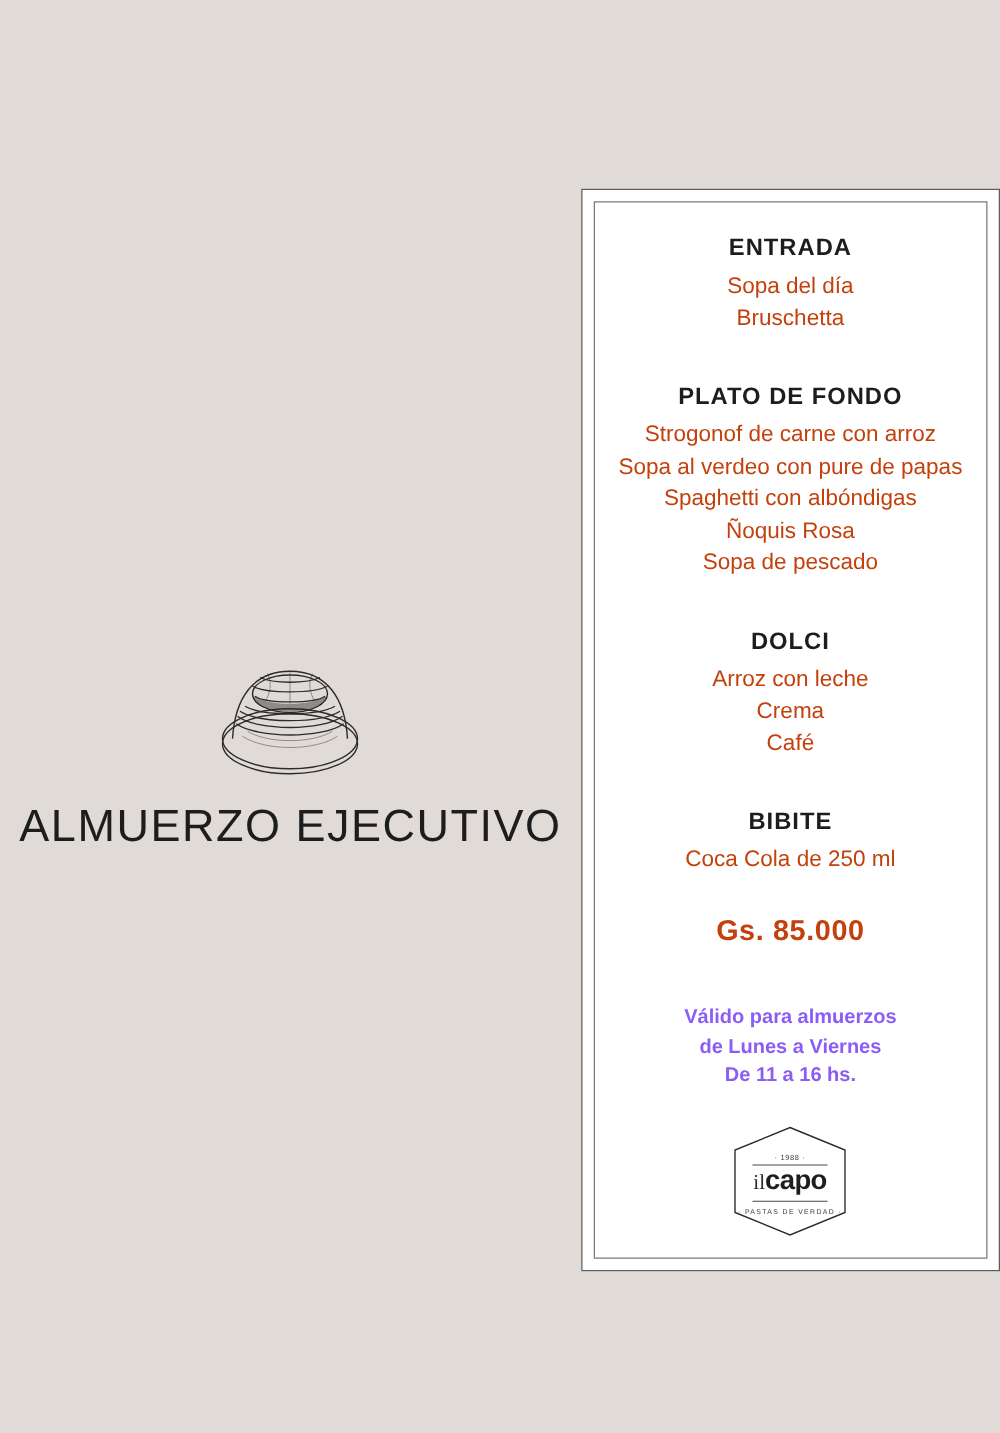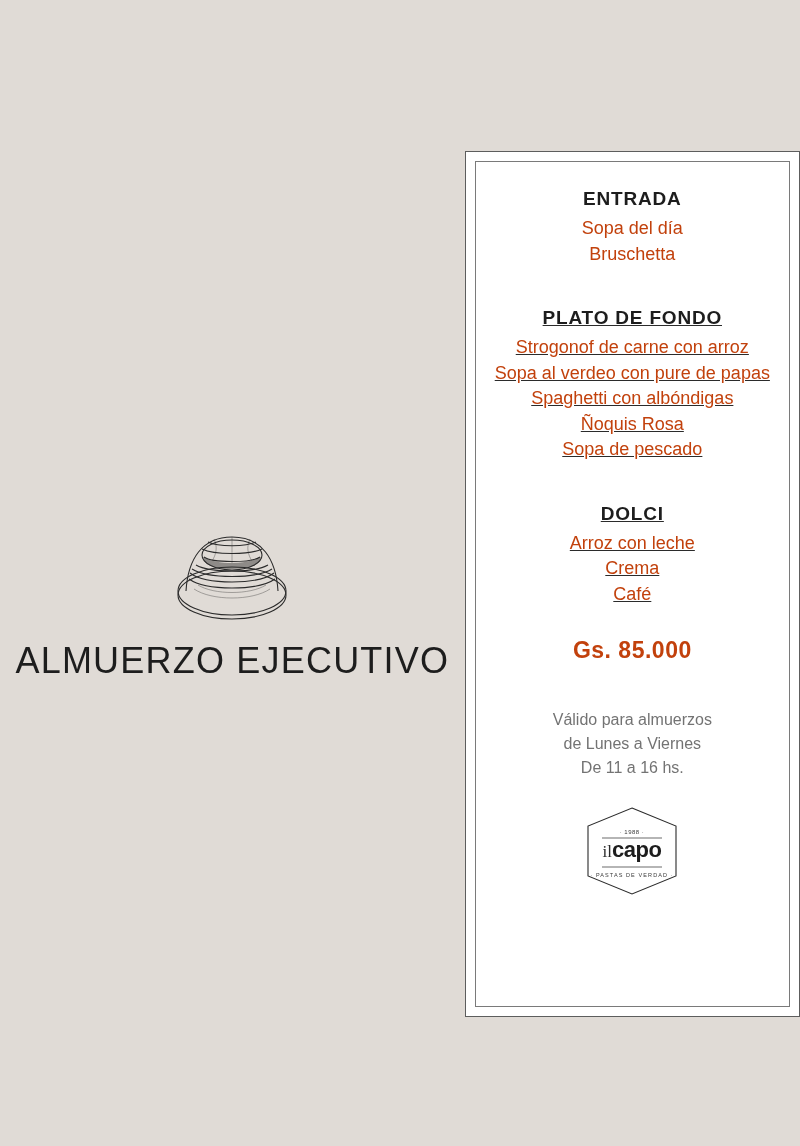--- a/index.html
+++ b/index.html
@@ -74,21 +74,20 @@
     align-items: center;
     padding-top: 26px;
   }
 
   .section {
     width: 100%;
     text-align: center;
   }
   .section + .section {
     margin-top: 40px;
-    text-decoration: underline;
   }
 
   .section-title {
     font-size: 19px;
     font-weight: 700;
     letter-spacing: 0.8px;
     color: #1d1d1d;
     margin-bottom: 6px;
   }
 
@@ -109,22 +108,22 @@
     width: 100%;
   }
 
   .validity {
     margin-top: 44px;
     width: 100%;
     text-align: center;
   }
   .validity-line {
     font-size: 16px;
-    font-weight: 400;
-    color: #737373;
+    font-weight: 700;
+    color: #8b5cf6;
     line-height: 1.48;
   }
 
   
   .logo-wrap {
     margin-top: 26px;
     display: flex;
     justify-content: center;
     width: 100%;
   }
@@ -210,20 +209,24 @@
         <div class="section-item">Sopa de pescado</div>
       </div>
 
       <div class="section">
         <div class="section-title">DOLCI</div>
         <div class="section-item">Arroz con leche</div>
         <div class="section-item">Crema</div>
         <div class="section-item">Café</div>
       </div>
 
+      <div class="section">
+        <div class="section-title">BIBITE</div>
+        <div class="section-item">Coca Cola de 250 ml</div>
+      </div>
 
       <div class="price">Gs. 85.000</div>
 
       <div class="validity">
         <div class="validity-line">Válido para almuerzos</div>
         <div class="validity-line">de Lunes a Viernes</div>
         <div class="validity-line">De 11 a 16 hs.</div>
       </div>
 
       <div class="logo-wrap">

